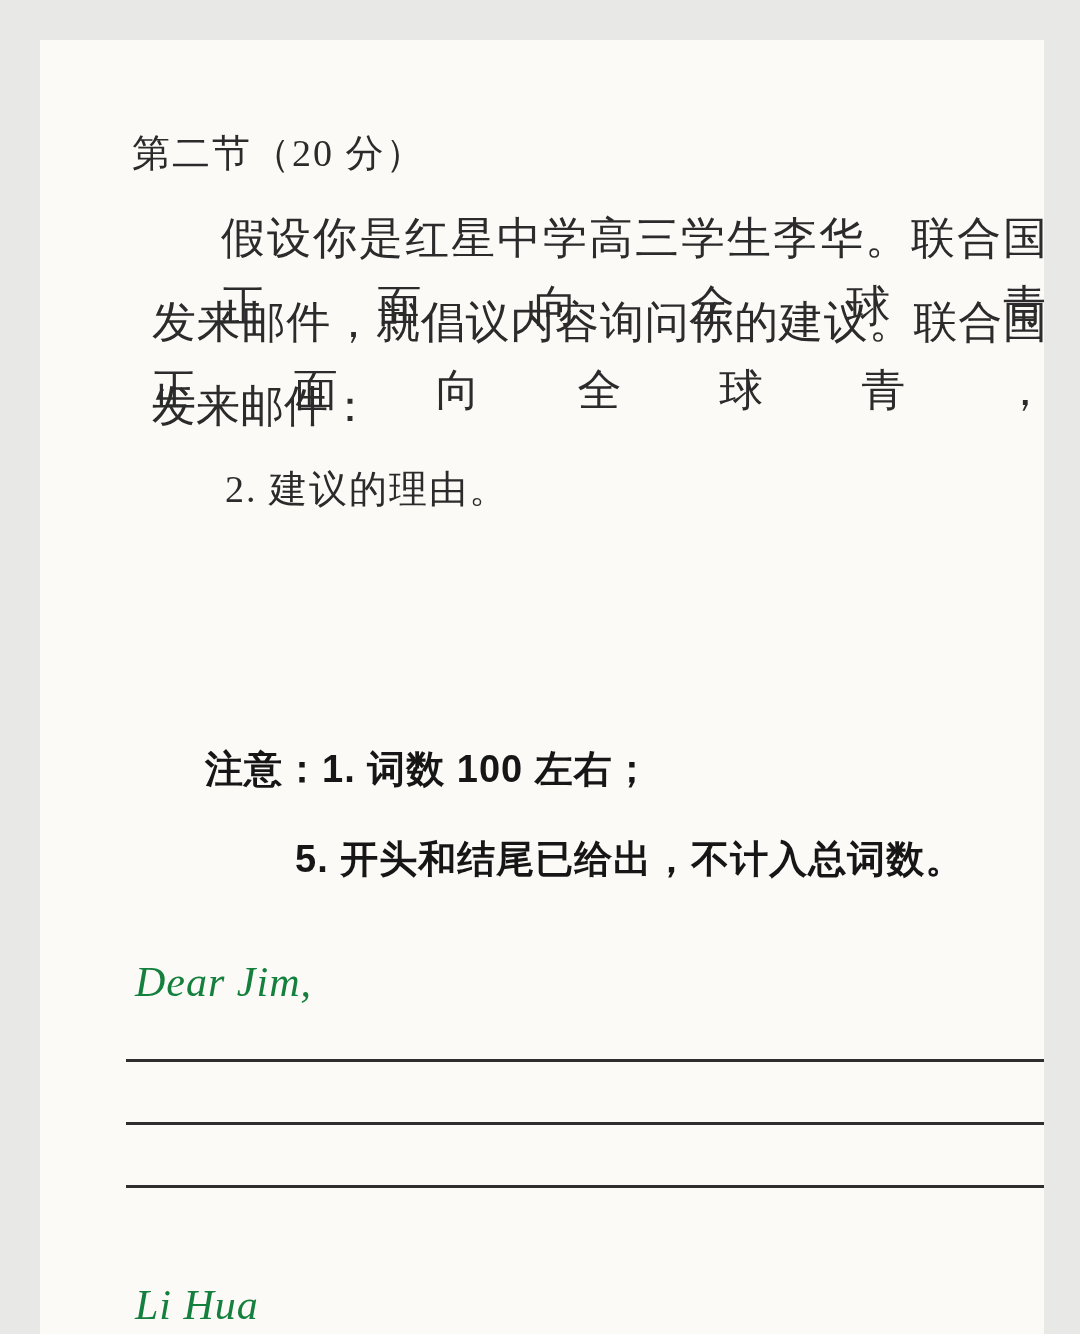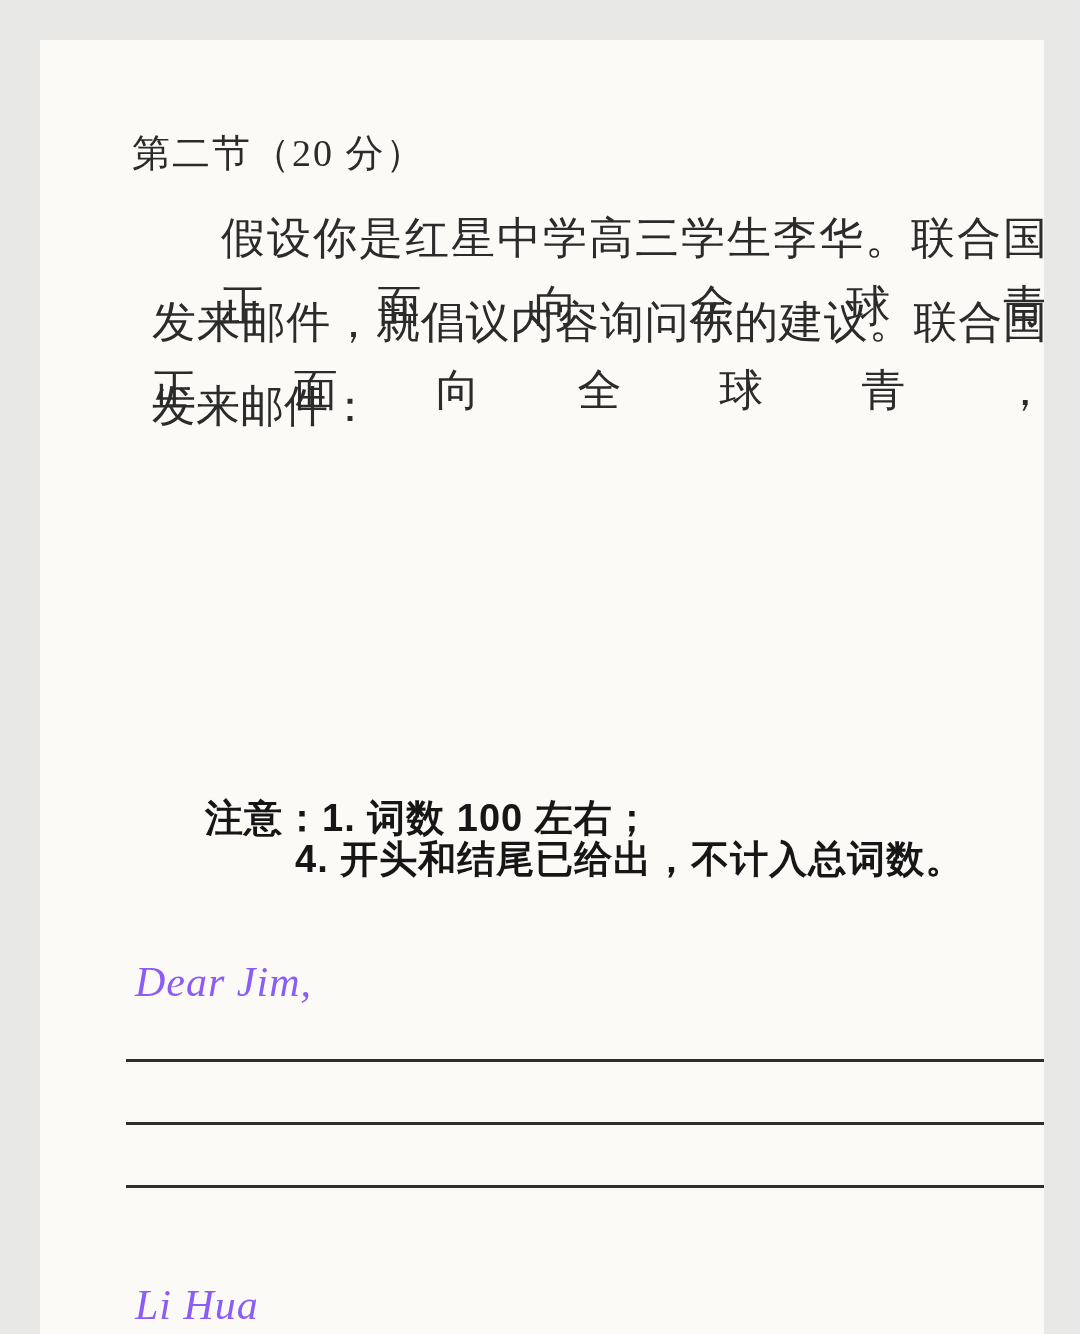--- a/index.html
+++ b/index.html
@@ -56,28 +56,28 @@
 
   .notice-line {
     font-family: "Liberation Sans", "DejaVu Sans", sans-serif;
     font-weight: bold;
     color: #161616;
     font-size: 38px;
     line-height: 68px;
     letter-spacing: 1px;
     white-space: pre;
   }
-  .notice-1 { left: 145px; top: 724px; text-align: center; }
+  .notice-1 { left: 145px; top: 675px; text-align: center; }
   .notice-2 { left: 235px; top: 765px; }
 
   .letter-text {
     font-style: italic;
     font-size: 42px;
     line-height: 60px;
-    color: #8b5cf6;
+    color: #15803d;
     letter-spacing: 1px;
   }
   .salutation { left: 75px; top: 892px; }
   .closing    { left: 75px; top: 1150px; }
   .signature  { left: 75px; top: 1215px; }
 
   .answer-line {
     left: 70px;
     width: 948px;
     height: 0;
@@ -94,26 +94,27 @@
 
   <div class="abs heading">第二节（20 分）</div>
 
   <div class="abs para">
     <div class="pline just indent">假设你是红星中学高三学生李华。联合国正面向全球青</div>
     <div class="pline just">发来邮件，就倡议内容询问你的建议。联合国正面向全球青，</div>
     <div class="pline">发来邮件：</div>
   </div>
 
   <div class="abs list-block">
+    <div class="list-item">2. 建议的理由。</div>
   </div>
 
 
   <div class="abs notice-line notice-1">注意：1. 词数 100 左右；</div>
 
-  <div class="abs notice-line notice-2">4. 开头和结尾已给出，不计入总词数。</div>
+  <div class="abs notice-line notice-2">5. 开头和结尾已给出，不计入总词数。</div>
 
   <div class="abs letter-text salutation">Dear Jim,</div>
 
   <div class="abs answer-line answer-line-1"></div>
   <div class="abs answer-line answer-line-2"></div>
   <div class="abs answer-line answer-line-3"></div>
 
 
   <div class="abs letter-text signature">Li Hua</div>
 

